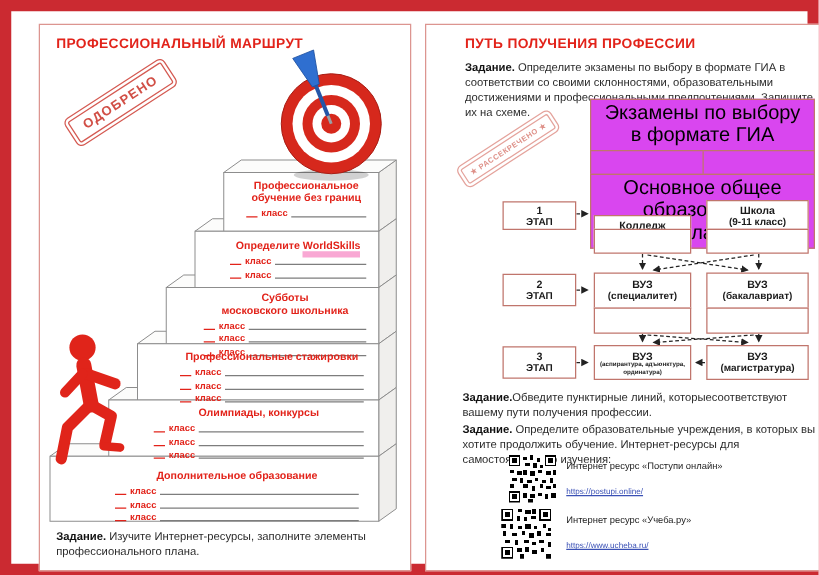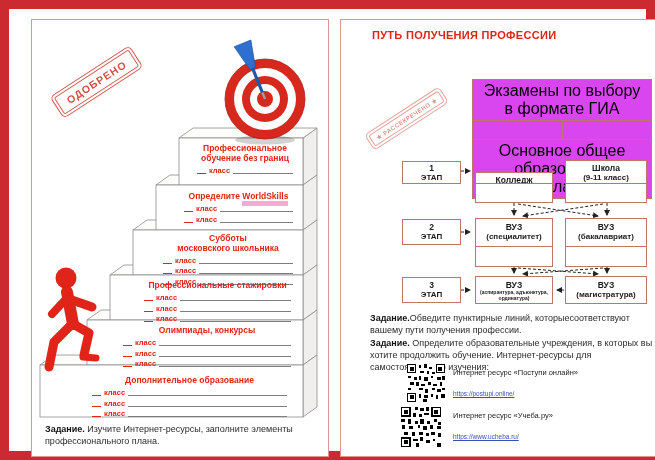--- a/index.html
+++ b/index.html
@@ -41,20 +41,21 @@
   .res-link{font-size:6.5px;color:#3a50b5;text-decoration:underline;cursor:pointer;}
   .qr{position:absolute;z-index:2;}
   a{color:#3a50b5;}
 </style>
 </head>
 <body>
 
 <div class="frame">
 
   <div class="page left">
+    <div class="ptitle">ПРОФЕССИОНАЛЬНЫЙ МАРШРУТ</div>
 
     <div class="stamp approved">ОДОБРЕНО</div>
 
     <svg class="bg" width="296" height="436" viewBox="0 0 296 436">
       <g stroke="#8d8d8d" stroke-width="0.8" fill="#ffffff">
 
         <polygon points="271,118 285,108 285,155 271,165" fill="#f0efed"></polygon>
         <polygon points="271,165 285,155 285,200 271,210" fill="#f0efed"></polygon>
         <polygon points="271,210 285,200 285,245 271,255" fill="#f0efed"></polygon>
         <polygon points="271,255 285,245 285,290 271,300" fill="#f0efed"></polygon>
@@ -203,20 +204,23 @@
     </div>
 
     <div class="task ltask">
       <b>Задание.</b><span> Изучите Интернет-ресурсы, заполните элементы профессионального плана.</span>
     </div>
   </div>
 
   <div class="page right">
     <div class="ptitle">ПУТЬ ПОЛУЧЕНИЯ ПРОФЕССИИ</div>
 
+    <div class="task rtask1">
+      <b>Задание.</b><span> Определите экзамены по выбору в формате ГИА в соответствии со своими склонностями, образовательными достижениями и профессиональными предпочтениями. Запишите их на схеме.</span>
+    </div>
 
     <div class="stamp declassified">★ РАССЕКРЕЧЕНО ★</div>
 
     <div class="col">
       <div class="cbox" style="padding:2px 0;">
         <div class="l1">Экзамены по выбору</div>
         <div class="l1">в формате ГИА</div>
       </div>
       <div class="cbox cells">
         <div class="cell"></div>

